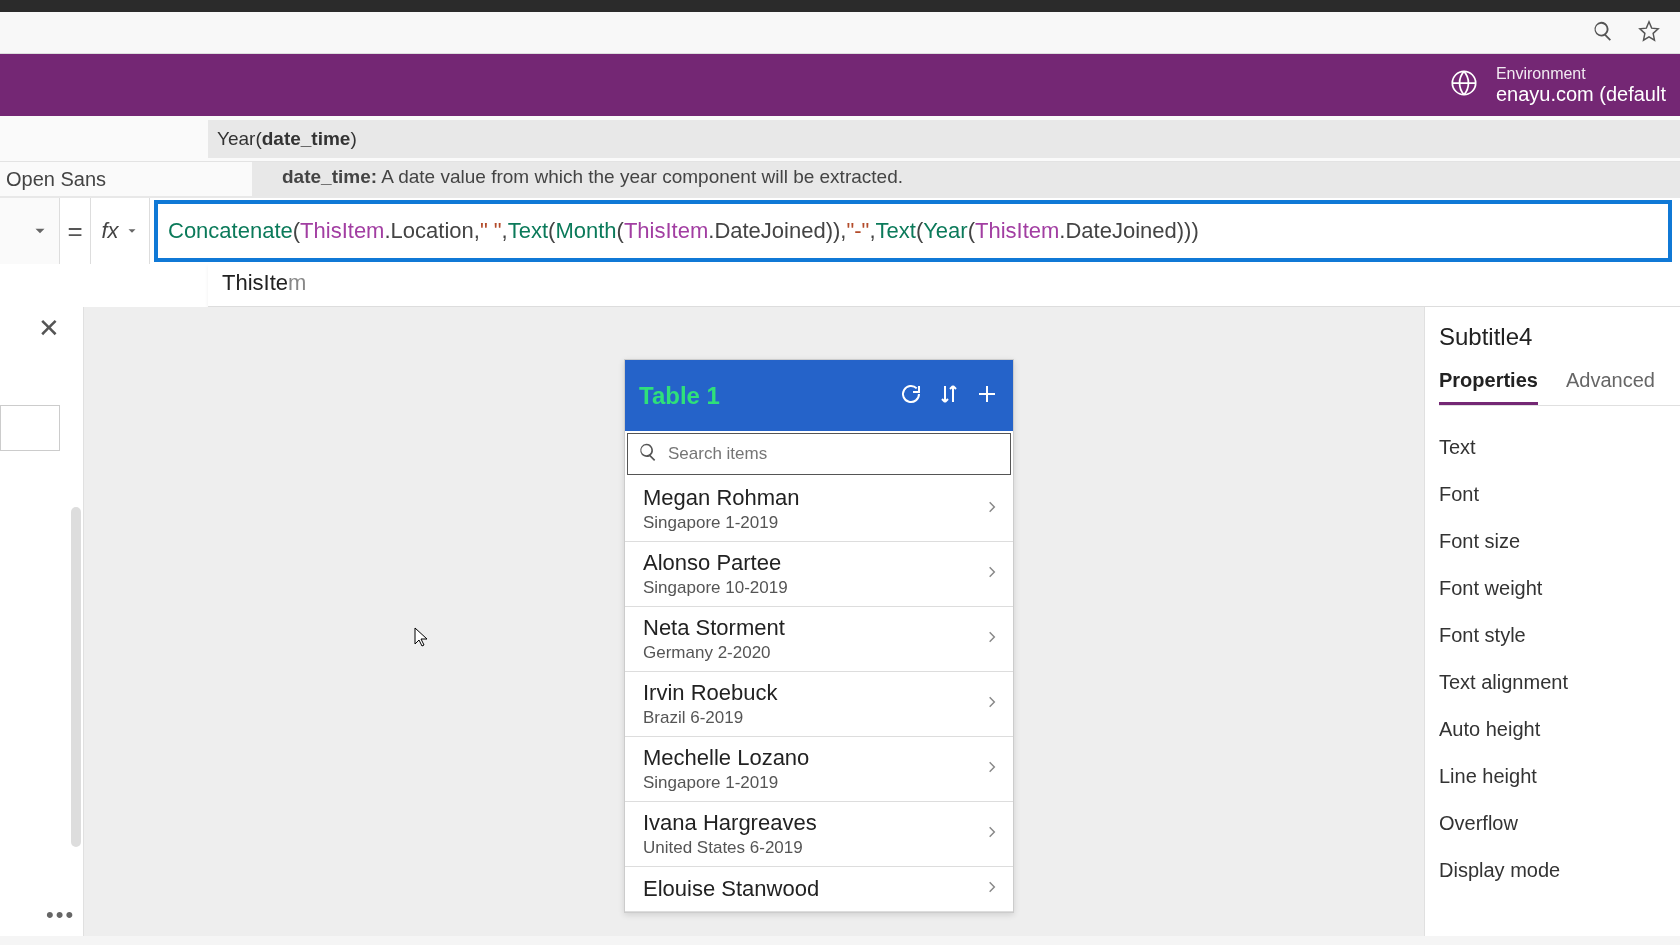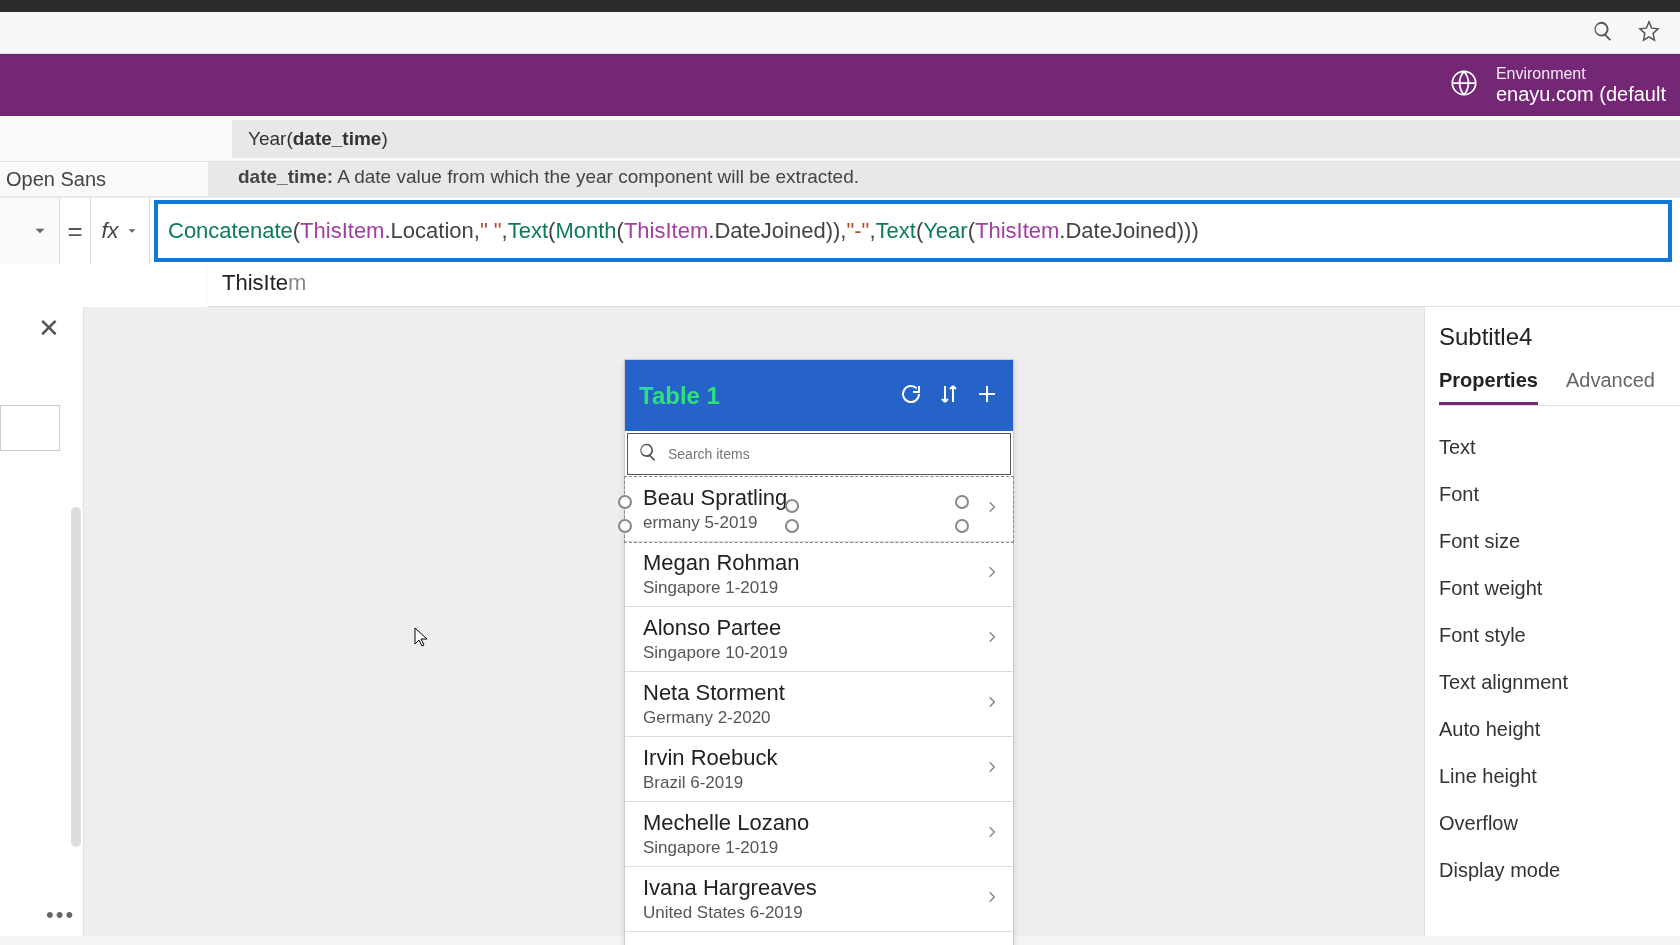--- a/index.html
+++ b/index.html
@@ -10,26 +10,26 @@
 .browser-bar svg { width: 22px; height: 22px; fill: #555; }
 
 .purple-header { height: 62px; background: #742774; display: flex; align-items: center; justify-content: flex-end; padding: 0 14px; color: #fff; }
 .env-block { display: flex; align-items: center; gap: 18px; }
 .env-block svg { width: 28px; height: 28px; fill: #fff; }
 .env-text .lbl { font-size: 16px; opacity: .9; }
 .env-text .val { font-size: 20px; }
 
 .toolbar-row { display: flex; height: 46px; background: #fafafa; border-bottom: 1px solid #e3e3e3; align-items: center; }
 .toolbar-left { width: 208px; padding-left: 6px; font-size: 18px; color: #222; }
-.sig-area { background: #e8e8e8; flex: 1; padding: 8px 16px; font-size: 19px; color: #333; margin-left: 24px; }
+.sig-area { background: #e8e8e8; flex: 1; padding: 8px 9px; font-size: 19px; color: #333; }
 .sig-area .fname { color: #333; }
 .sig-area .bold { font-weight: 700; }
 
 .help-row { display: flex; background: #e8e8e8; }
-.help-left { width: 208px; background: #fafafa; height: 34px; display:flex; align-items:center; font-size:20px; padding-left:6px; color:#444; }
+.help-left { width: 252px; background: #fafafa; height: 34px; display:flex; align-items:center; font-size:20px; padding-left:6px; color:#444; }
 .help-body { padding: 4px 14px 10px; font-size: 19px; color: #444; margin-left: 16px; }
 .help-body .pname { font-weight: 700; }
 
 .formula-row { display: flex; align-items: stretch; background: #fff; height: 66px; }
 .prop-sel { width: 60px; background: #fafafa; border-right: 1px solid #ddd; display:flex; align-items:center; justify-content:flex-end; padding-right:10px; }
 .prop-sel svg { width: 18px; height: 18px; fill:#666; }
 .eq { width: 30px; display:flex; align-items:center; justify-content:center; font-size:26px; color:#555; }
 .fx { width: 60px; border-left:1px solid #ddd; border-right:1px solid #ddd; display:flex; align-items:center; justify-content:center; gap:6px; font-size:22px; font-style:italic; color:#444; }
 .fx svg { width:14px; height:14px; fill:#666; }
 .formula-box { flex:1; border: 4px solid #1079d6; margin: 2px 8px 2px 4px; display:flex; align-items:center; padding: 0 10px; font-family: Consolas, monospace; font-size: 22px; background:#fff; overflow:hidden; white-space:nowrap; }
@@ -53,21 +53,21 @@
 
 .canvas { flex:1; background:#eeeeee; position:relative; }
 .cursor { position:absolute; left:330px; top:320px; width:14px; height:20px; }
 
 .gallery { position:absolute; left:540px; top:52px; width:390px; background:#fff; border:1px solid #ccc; box-shadow:0 2px 6px rgba(0,0,0,.12); }
 .g-header { height:71px; background:#2563c9; display:flex; align-items:center; padding:0 14px; gap:14px; }
 .g-title { flex:1; color:#2fe07a; font-size:24px; font-weight:600; }
 .g-header svg { width:24px; height:24px; stroke:#fff; fill:none; stroke-width:2; }
 .g-search { display:flex; align-items:center; border:1px solid #555; margin:2px; height:42px; padding:0 10px; gap:10px; }
 .g-search svg { width:20px; height:20px; fill:#555; }
-.g-search input { border:0; outline:0; font-size:14px; flex:1; color:#444; }
+.g-search input { border:0; outline:0; font-size:17px; flex:1; color:#444; }
 .g-item { border-bottom:1px solid #ddd; padding:8px 14px 8px 18px; display:flex; align-items:center; }
 .g-item .txts { flex:1; }
 .g-item .t1 { font-size:22px; color:#222; }
 .g-item .t2 { font-size:17px; color:#555; margin-top:2px; }
 .g-item svg { width:14px; height:24px; stroke:#888; fill:none; stroke-width:2.5; }
 .g-item.selected { outline:1px dashed #888; position:relative; }
 .handle { position:absolute; width:14px; height:14px; border:2px solid #888; background:#fff; border-radius:50%; }
 
 .prop-panel { width:256px; background:#fff; border-left:1px solid #e0e0e0; padding:16px 0 0 14px; }
 .ctrl-name { font-size:24px; color:#222; margin-bottom:18px; }
@@ -189,35 +189,20 @@
               <path d="M12 4v16M4 12h16"></path>
             </svg></span>
       </div>
       <div class="g-search">
         <span><svg viewBox="0 0 24 24">
               <path d="M10 2a8 8 0 015.3 13.9l5.4 5.4-1.4 1.4-5.4-5.4A8 8 0 1110 2zm0 2a6 6 0 100 12 6 6 0 000-12z"></path>
             </svg></span>
         <input placeholder="Search items" style="">
       </div>
       <div id="gallery-items">
-          <div class="g-item selected">
-            <div class="txts">
-              <div class="t1">Beau Spratling</div>
-              <div class="t2">ermany 5-2019</div>
-            </div>
-            <span><svg viewBox="0 0 24 24">
-                <path d="M8 4l8 8-8 8"></path>
-              </svg></span>
-            <div class="handle" style="left:-7px;top:18px"></div>
-            <div class="handle" style="left:-7px;top:42px"></div>
-            <div class="handle" style="left:160px;top:22px"></div>
-            <div class="handle" style="left:160px;top:42px"></div>
-            <div class="handle" style="left:330px;top:18px"></div>
-            <div class="handle" style="left:330px;top:42px"></div>
-          </div>
           <div class="g-item">
             <div class="txts">
               <div class="t1">Megan Rohman</div>
               <div class="t2">Singapore 1-2019</div>
             </div>
             <span><svg viewBox="0 0 24 24">
                 <path d="M8 4l8 8-8 8"></path>
               </svg></span>
           </div>
           <div class="g-item">

